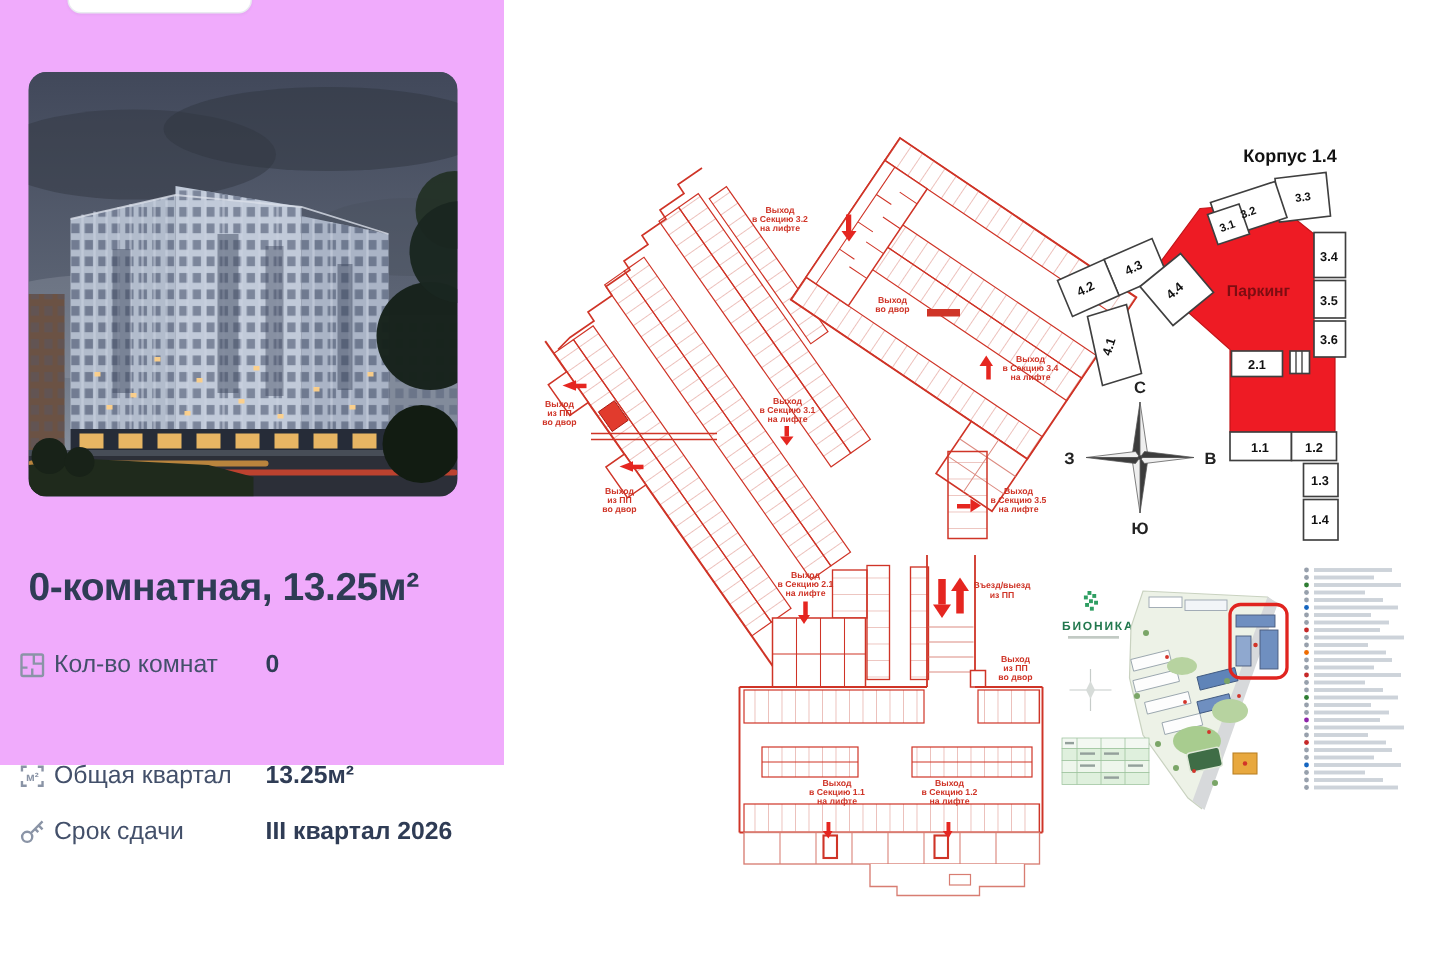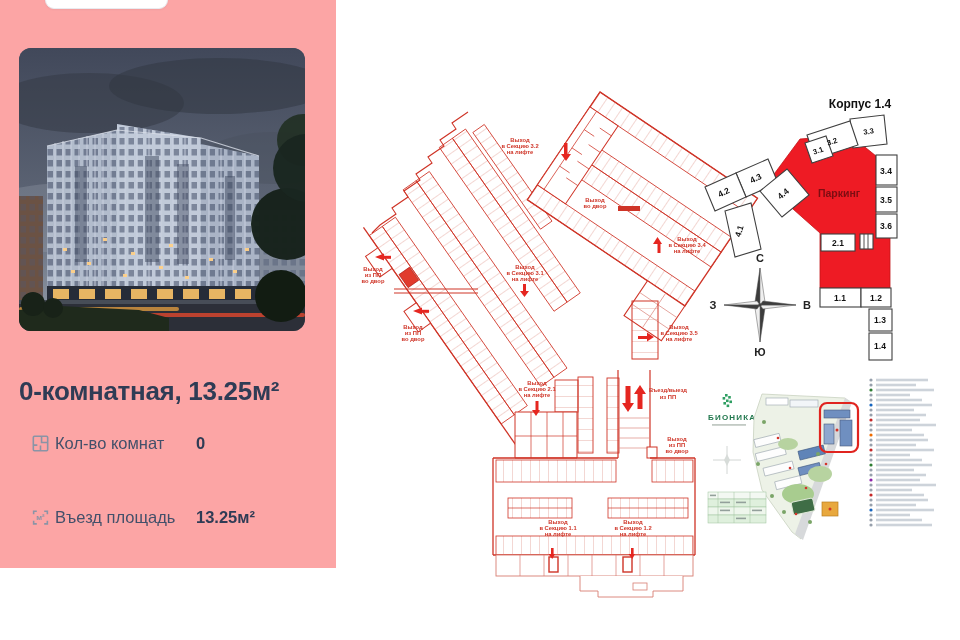--- a/index.html
+++ b/index.html
@@ -1,26 +1,26 @@
 <!DOCTYPE html>
 <html><head>
 <meta charset="utf-8">
 <style>
   * { margin:0; padding:0; box-sizing:border-box; }
   html,body { width:960px; height:640px; }
   body { position:relative; background:#ffffff; font-family:"Liberation Sans",sans-serif; overflow:hidden; }
 
-  .left-panel { position:absolute; left:0; top:0; width:336px; height:568px; background:#fca5a5; }
+  .left-panel { position:absolute; left:0; top:0; width:336px; height:510px; background:#f0abfc; }
   .top-tab { position:absolute; left:45px; top:-10px; width:123px; height:19px; background:#ffffff;
              border:1px solid #e9ebf0; border-radius:9px; box-shadow:0 1px 2px rgba(40,50,70,.05); }
   .photo-card { position:absolute; left:19px; top:48px; width:286px; height:283px; border-radius:12px;
                 overflow:hidden; background:#555d6b; }
   .listing-title { position:absolute; left:19px; top:376px; width:300px; font-size:26px; font-weight:bold;
                    color:#2f3c55; letter-spacing:-0.3px; }
-  .spec-row { position:absolute; left:31px; width:300px; height:24px;text-align:right; }
+  .spec-row { position:absolute; left:12px; width:300px; height:24px;text-align:right; }
   .spec-icon { position:absolute; left:0; top:1px; width:19px; height:19px; }
   .spec-label { position:absolute; left:24px; top:1px; font-size:16.5px; color:#43506a; }
   .spec-value { position:absolute; left:165px; top:1px; font-size:16.5px; font-weight:bold; color:#2f3c55; }
 
   .plan-svg   { position:absolute; left:350px; top:55px; }
   .scheme-svg { position:absolute; left:700px; top:92px; }
   .map-svg    { position:absolute; left:700px; top:372px; }
 
   .plan-label { font-size:5.8px; font-weight:bold; fill:#cf3427; }
   .sch-title  { font-size:12px; font-weight:bold; fill:#111111; text-anchor:middle; }
@@ -125,22 +125,32 @@
     <span class="spec-label">Кол-во комнат</span>
     <span class="spec-value">0</span>
   </div>
   <div class="spec-row" style="top:507px">
     <svg class="spec-icon" viewBox="0 0 18 18">
       <g fill="none" stroke="#8a94a6" stroke-width="1.5">
           <path d="M2.5,6 V3 H5.5 M12.5,3 H15.5 V6 M15.5,12 V15 H12.5 M5.5,15 H2.5 V12"></path>
         </g>
       <text x="9" y="11.8" text-anchor="middle" font-size="7.5" fill="#8a94a6" font-weight="bold">м²</text>
     </svg>
-    <span class="spec-label">Въезд площадь</span>
+    <span class="spec-label">Общая квартал</span>
     <span class="spec-value">13.25м²</span>
+  </div>
+  <div class="spec-row" style="top:544px">
+    <svg class="spec-icon" viewBox="0 0 18 18">
+      <g fill="none" stroke="#8a94a6" stroke-width="1.5">
+          <circle cx="5.8" cy="12.2" r="3.2"></circle>
+          <path d="M8.2,9.8 L15.5,2.5 M13,5 L15.5,7.5 M10.8,7.2 L12.8,9.2"></path>
+        </g>
+    </svg>
+    <span class="spec-label">Срок сдачи</span>
+    <span class="spec-value">III квартал 2026</span>
   </div>
 </div>
 
 <svg class="plan-svg" viewBox="0 0 420 580" width="420" height="580">
   <defs>
     <pattern id="pv" width="9" height="30" patternUnits="userSpaceOnUse">
       <path d="M0 0 V30" stroke="#dc8b81" stroke-width="0.7"></path>
     </pattern>
     <pattern id="ph" width="30" height="11" patternUnits="userSpaceOnUse">
       <path d="M0 0 H30" stroke="#dc8b81" stroke-width="0.7"></path>

